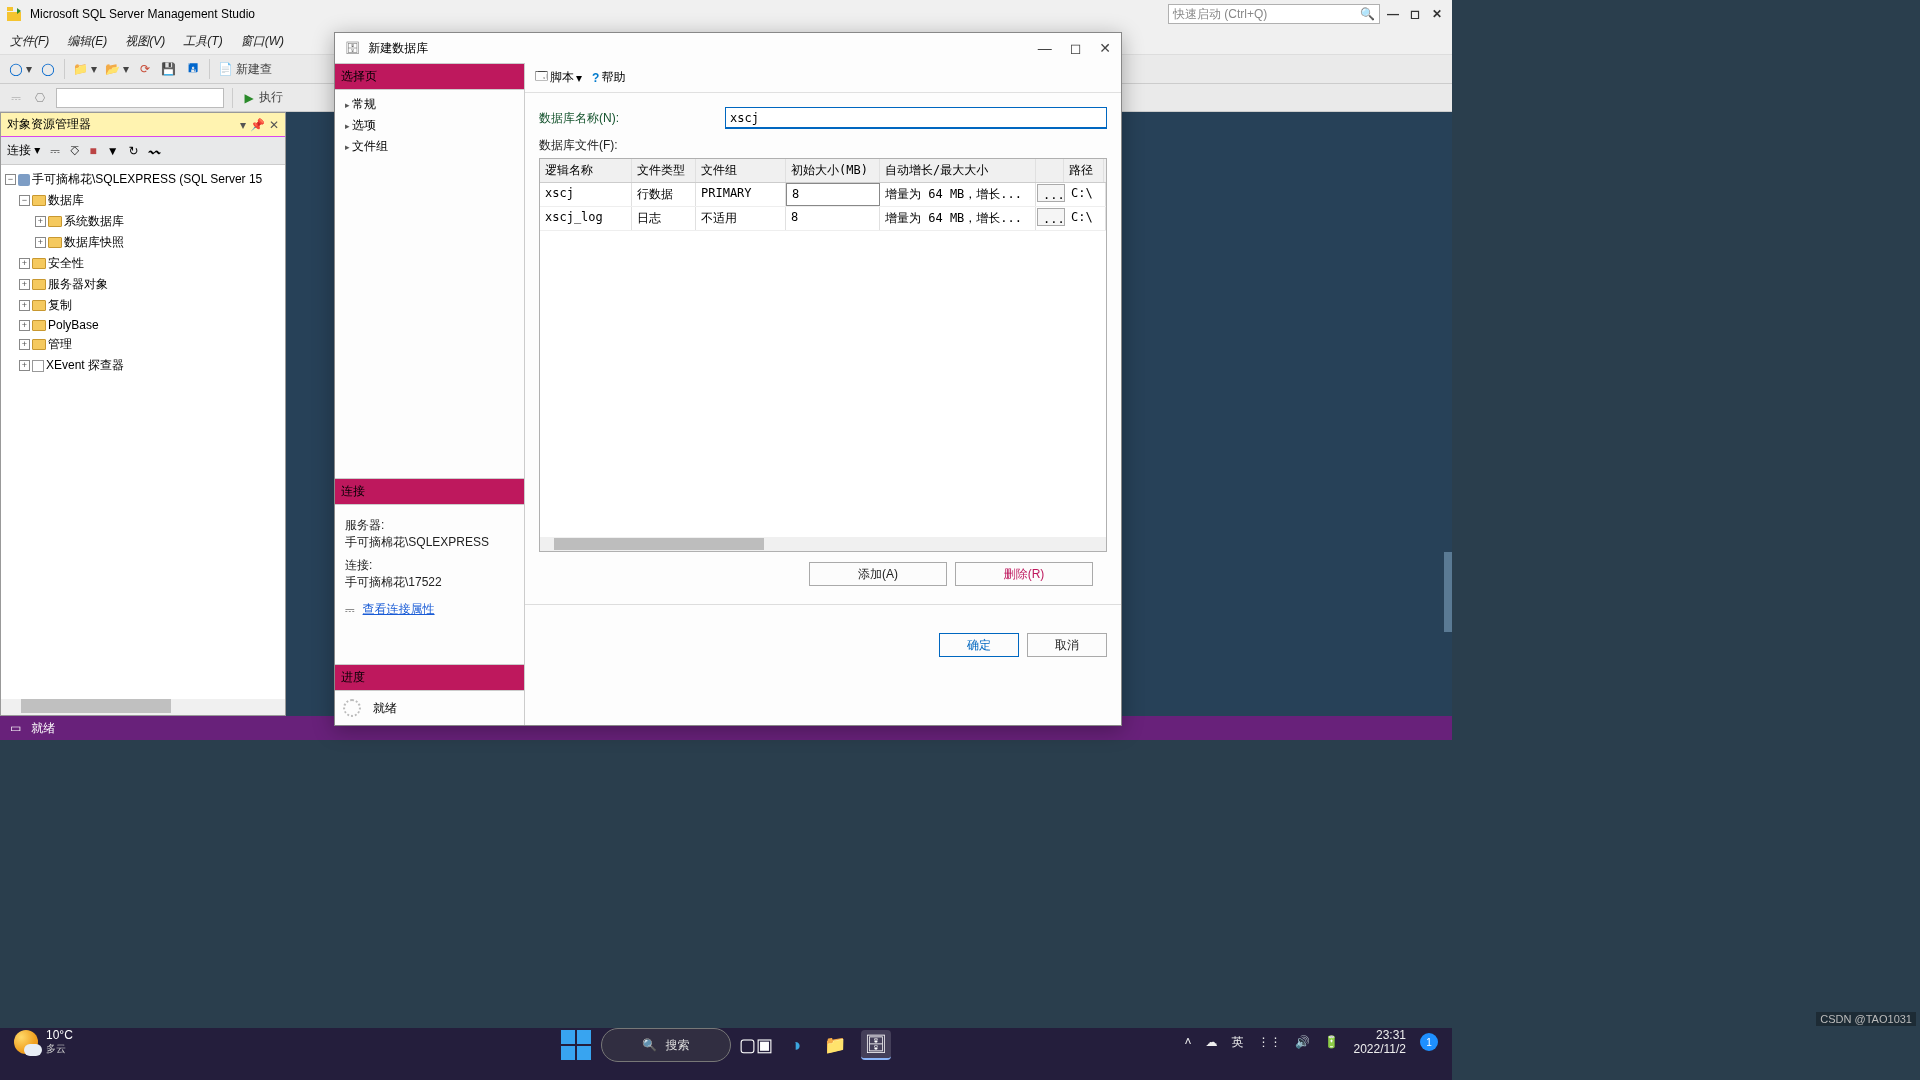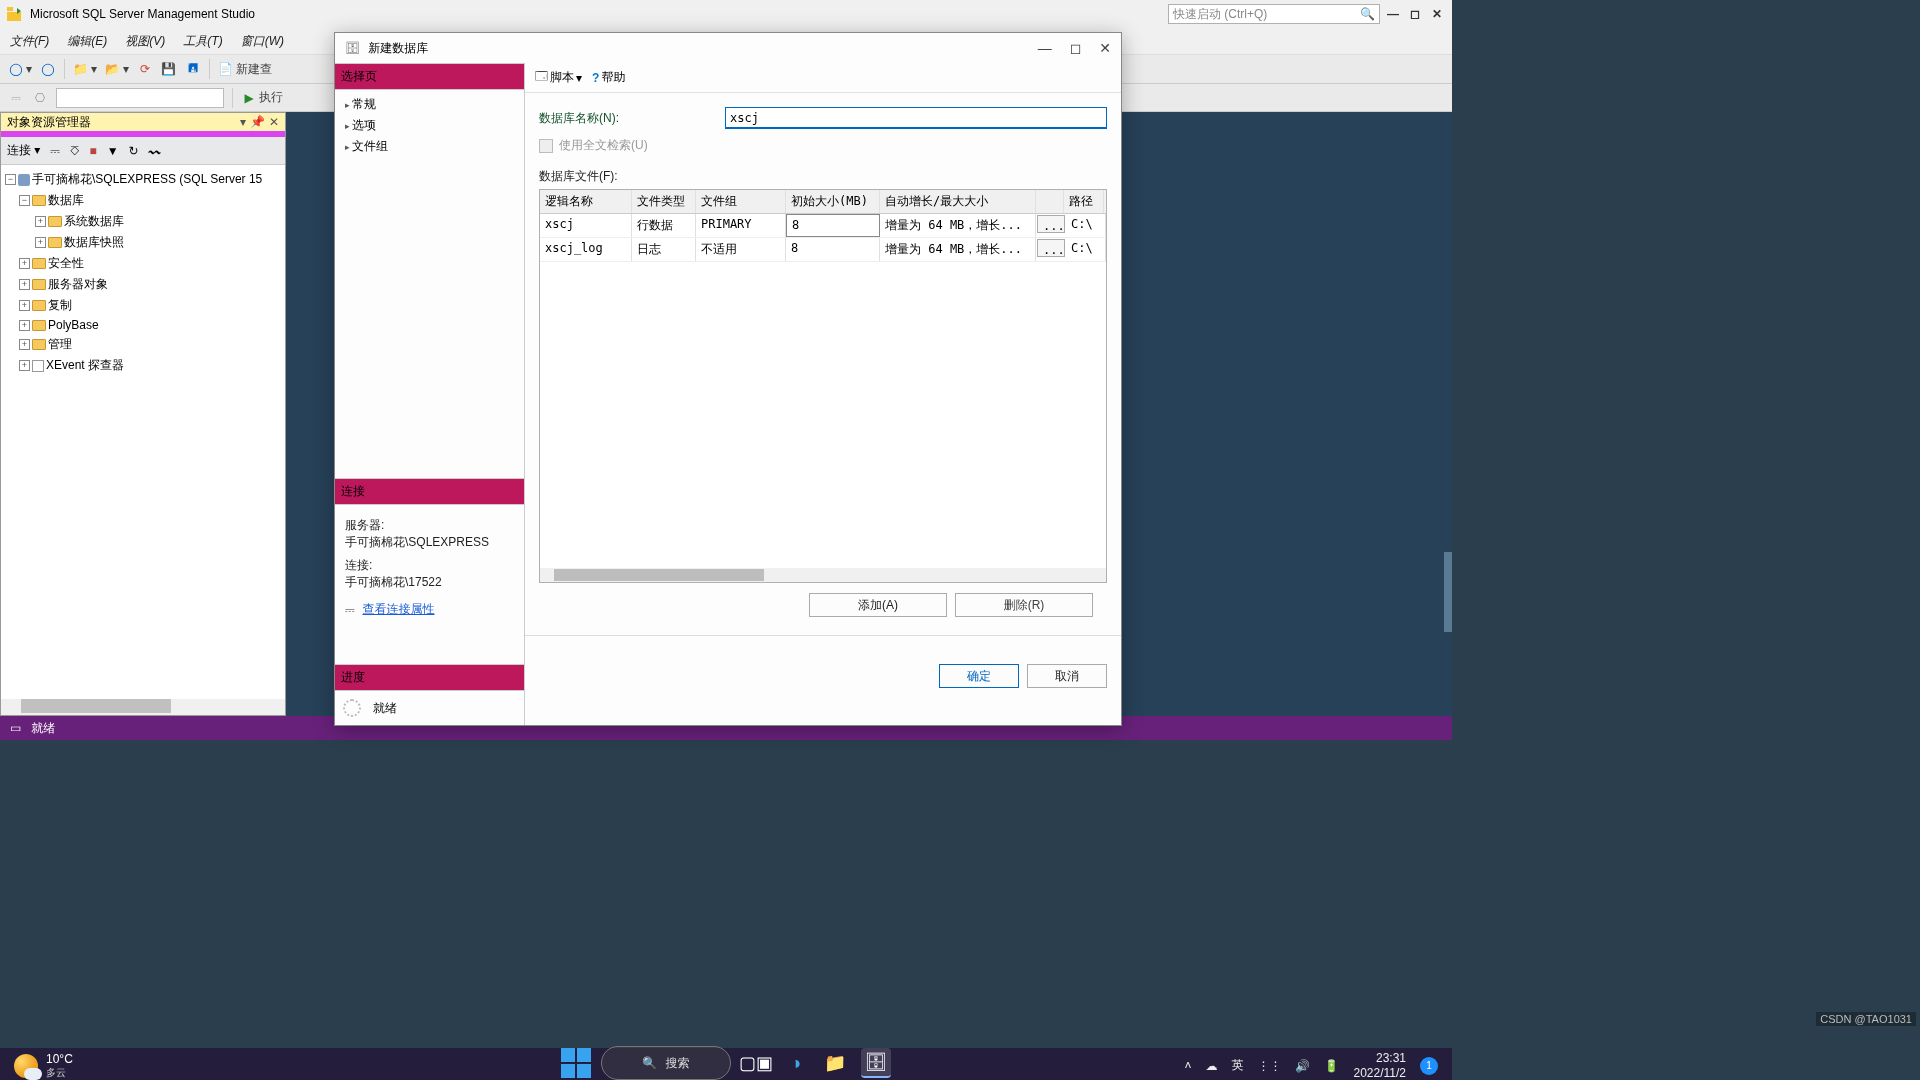--- a/index.html
+++ b/index.html
@@ -19,21 +19,21 @@
 .menubar span { cursor: pointer; font-style: italic; }
 .toolbar { height: 30px; background: #eaeaea; border-top: 1px solid #ddd; border-bottom: 1px solid #ccc; display: flex; align-items: center; padding: 0 8px; gap: 8px; color: #444; }
 .tb-sep { width: 1px; height: 20px; background: #ccc; }
 .tb-ico { width: 16px; height: 16px; display: inline-flex; align-items: center; justify-content: center; color: #0066cc; }
 .tb-btn { display: flex; align-items: center; gap: 2px; cursor: pointer; }
 .toolbar2 { height: 28px; background: #eaeaea; border-bottom: 1px solid #ccc; display: flex; align-items: center; padding: 0 8px; gap: 8px; color: #444; }
 .dd { width: 168px; height: 20px; border: 1px solid #bbb; background: #fff; }
 
 .main-area { flex: 1; display: flex; background: #274158; position: relative; }
 .obj-explorer { width: 286px; background: #fff; border: 1px solid #999; display: flex; flex-direction: column; }
-.panel-title { background: #fff3b0; height: 24px; display: flex; align-items: center; padding: 0 6px; justify-content: space-between; border-bottom: 6px solid #d946ef; }
+.panel-title { background: #fff3b0; height: 24px; display: flex; align-items: center; padding: 0 6px; justify-content: space-between; border-bottom: 1px solid #d946ef; }
 .panel-title .icons { display: flex; gap: 4px; color: #555; }
 .conn-bar { height: 28px; background: #e8e9ea; display: flex; align-items: center; padding: 0 6px; gap: 10px; border-bottom: 1px solid #ccc; }
 .tree { flex: 1; overflow: auto; padding: 4px; font-size: 12.5px; }
 .tree-item { display: flex; align-items: center; gap: 2px; padding: 2px 0; white-space: nowrap; }
 .indent1 { padding-left: 14px; }
 .indent2 { padding-left: 30px; }
 .expander { width: 11px; height: 11px; border: 1px solid #888; display: inline-flex; align-items: center; justify-content: center; font-size: 9px; line-height: 9px; color: #555; background: #fff; }
 .folder-ico { width: 14px; height: 11px; background: #f5c95e; border: 1px solid #c89830; border-radius: 1px; display: inline-block; }
 .db-ico { width: 12px; height: 12px; background: #7d9dc5; border-radius: 2px; display: inline-block; }
 .grey-ico { width: 12px; height: 12px; border: 1px solid #999; display: inline-block; }
@@ -82,30 +82,30 @@
 .col-growbtn { width: 28px; }
 .col-path { width: 40px; }
 .grid-body .grid-row { display: flex; border-bottom: 1px solid #eee; }
 .grid-row .col-size.editing { background: #fff; border: 1px solid #888; }
 .grid-row .col-growbtn { border: 1px solid #aaa; background: #f5f5f5; text-align: center; cursor: pointer; line-height: 14px; margin: 1px; height: 18px; }
 .grid-hscroll { position: absolute; bottom: 0; left: 0; right: 0; height: 14px; background: #f0f0f0; }
 .grid-hscroll-thumb { width: 210px; height: 12px; background: #bdbdbd; margin-left: 14px; margin-top: 1px; }
 
 .btn-row { padding: 10px 14px; display: flex; justify-content: flex-end; gap: 8px; }
 .btn { width: 138px; height: 24px; border: 1px solid #aaa; background: #fcfcfc; cursor: pointer; color: #222; }
-.btn.disabled { color: #404040; }
+.btn.disabled { color: #be185d; }
 .btn.primary { border: 1px solid #0067c0; color: #0067c0; width: 80px; }
 .btn.small { width: 80px; }
 .dlg-footer { border-top: 1px solid #ddd; padding: 28px 14px; display: flex; justify-content: flex-end; gap: 8px; }
 
 
 .right-scroll { position: absolute; right: 0; top: 440px; width: 8px; height: 80px; background: #5a7a94; }
 
 
-.taskbar { position: absolute; left: 0; bottom: 0; width: 1452px; height: 32px; background: rgba(35,20,55,0.75); display: flex; align-items: flex-end; color: #fff; margin-top: 8px; }
+.taskbar { position: absolute; left: 0; bottom: 0; width: 1452px; height: 52px; background: rgba(35,20,55,0.75); display: flex; align-items: flex-start; color: #fff; margin-top: 8px; }
 .weather { display: flex; align-items: center; gap: 8px; padding-left: 14px; }
 .weather-ico { width: 24px; height: 24px; background: radial-gradient(circle at 30% 30%, #ffd96a, #f0a020 60%); border-radius: 50%; position: relative; }
 .weather-ico::after { content: ""; position: absolute; right: -4px; bottom: -2px; width: 18px; height: 12px; background: #e8eef5; border-radius: 8px; }
 .tb-center { position: absolute; left: 50%; transform: translateX(-50%); display: flex; align-items: center; gap: 10px; }
 .start { width: 30px; height: 30px; display: grid; grid-template: 1fr 1fr / 1fr 1fr; gap: 2px; cursor: pointer; }
 .start div { background: #38a4f0; }
 .search-pill { width: 130px; height: 34px; border: 1px solid #777; border-radius: 18px; display: flex; align-items: center; justify-content: center; gap: 8px; background: rgba(60,60,70,.55); color: #ddd; cursor: pointer; }
 .task-ico { width: 30px; height: 30px; border-radius: 4px; display: flex; align-items: center; justify-content: center; cursor: pointer; font-size: 18px; }
 .task-ico.active { background: rgba(255,255,255,.15); border-bottom: 2px solid #8ab4f8; }
 .tray { margin-left: auto; display: flex; align-items: center; gap: 14px; padding-right: 14px; color: #eee; font-size: 12px; }
@@ -312,24 +312,20 @@
         <span class="tb-btn">
           <span class="help-ico">?</span>
           <span>帮助</span>
         </span>
       </div>
 
       <div class="form-area">
         <div class="form-row">
           <span class="lbl">数据库名称(N):</span>
           <input class="text focused" type="text" value="xscj" style="">
-        </div>
-        <div class="chk-row">
-          <div class="chk"></div>
-          <span>使用全文检索(U)</span>
         </div>
 
         <div class="grid-label">数据库文件(F):</div>
         <div class="grid-wrap">
           <div class="grid-head">
             <div class="col-name">逻辑名称</div>
             <div class="col-type">文件类型</div>
             <div class="col-group">文件组</div>
             <div class="col-size">初始大小(MB)</div>
             <div class="col-grow">自动增长/最大大小</div>

